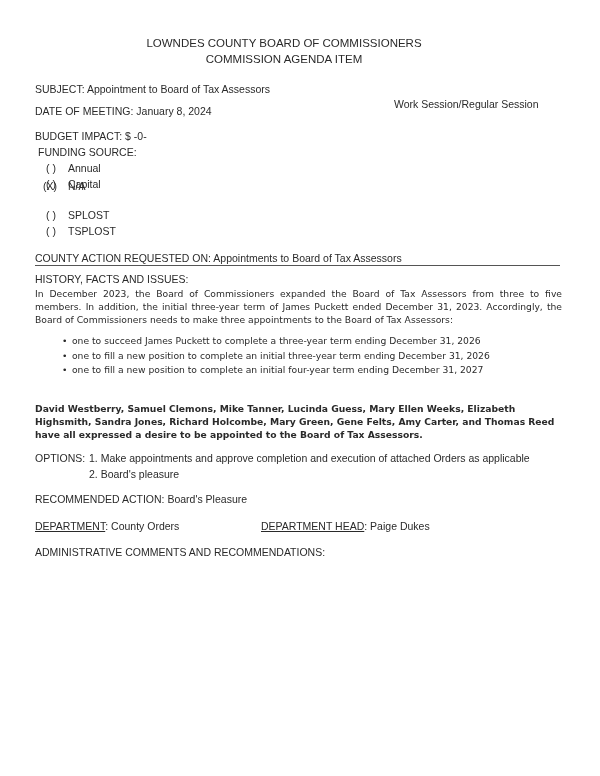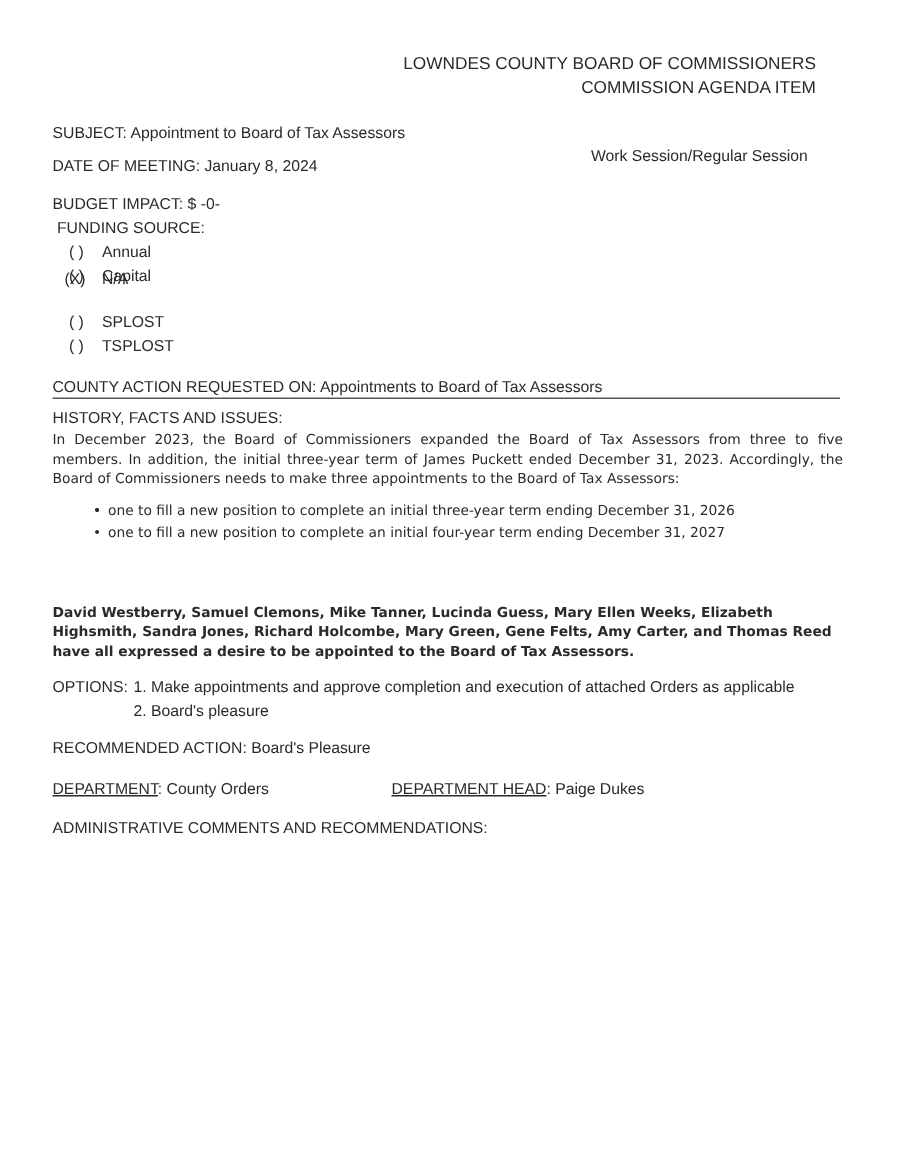--- a/index.html
+++ b/index.html
@@ -1,19 +1,19 @@
 <!DOCTYPE html>
 <html><head>
 <meta charset="utf-8">
 <style>
   html, body { margin: 0; padding: 0; background: #ffffff; }
   body { width: 600px; height: 776px; position: relative; overflow: hidden;
          font-family: "Liberation Sans", sans-serif; color: #2a2a2a; font-size: 10.5px; }
   .abs { position: absolute; white-space: nowrap; }
-  .center { left: 0; width: 544px; text-align: right; }
+  .center { left: 12px; width: 544px; text-align: center; }
   .title { font-size: 11.5px; }
   .lbl { font-size: 10.5px; }
   .fs-item { position: absolute; left: 46px; font-size: 10.5px; }
   .fs-item .mark { display: inline-block; width: 22px; }
   .rule { position: absolute; left: 35px; width: 525px; height: 1px; background: #555; top: 265px; }
   .para { position: absolute; left: 35px; width: 527px; font-family: "DejaVu Sans", sans-serif;
           font-size: 9.2px; line-height: 13px; text-align: justify; color: #2a2a2a; }
   .bullets { position: absolute; left: 62px; top: 334px; margin: 0; padding: 0; list-style: none;
              font-family: "DejaVu Sans", sans-serif; font-size: 9.2px; line-height: 14.5px; }
   .bullets li { position: relative; padding-left: 10px; white-space: nowrap; }
@@ -49,21 +49,21 @@
   <span class="mark">( )</span><span>TSPLOST</span>
 </div>
 
 <div class="abs lbl" style="left:35px; top:252px;">COUNTY ACTION REQUESTED ON: Appointments to Board of Tax Assessors</div>
 <div class="rule"></div>
 
 <div class="abs lbl" style="left:35px; top:273px;">HISTORY, FACTS AND ISSUES:</div>
 <div class="para" style="top:287px;">In December 2023, the Board of Commissioners expanded the Board of Tax Assessors from three to five members. In addition, the initial three-year term of James Puckett ended December 31, 2023. Accordingly, the Board of Commissioners needs to make three appointments to the Board of Tax Assessors:</div>
 
 <ul class="bullets">
-  <li><span class="dot">•</span></li>
+  <li><span class="dot">•</span><span>one to succeed James Puckett to complete a three-year term ending December 31, 2026</span></li>
   <li><span class="dot">•</span><span>one to fill a new position to complete an initial three-year term ending December 31, 2026</span></li>
   <li><span class="dot">•</span><span>one to fill a new position to complete an initial four-year term ending December 31, 2027</span></li>
 </ul>
 
 <div class="para" style="top:402px; text-align:left;font-weight:bold;">David Westberry, Samuel Clemons, Mike Tanner, Lucinda Guess, Mary Ellen Weeks, Elizabeth Highsmith, Sandra Jones, Richard Holcombe, Mary Green, Gene Felts, Amy Carter, and Thomas Reed have all expressed a desire to be appointed to the Board of Tax Assessors.</div>
 
 <div class="abs lbl" style="left:35px; top:452px;">OPTIONS:</div>
 <div class="abs lbl" style="left:89px; top:452px;">1.  Make appointments and approve completion and execution of attached Orders as applicable</div>
 <div class="abs lbl" style="left:89px; top:468px;text-align:center;">2.  Board's pleasure</div>
 

